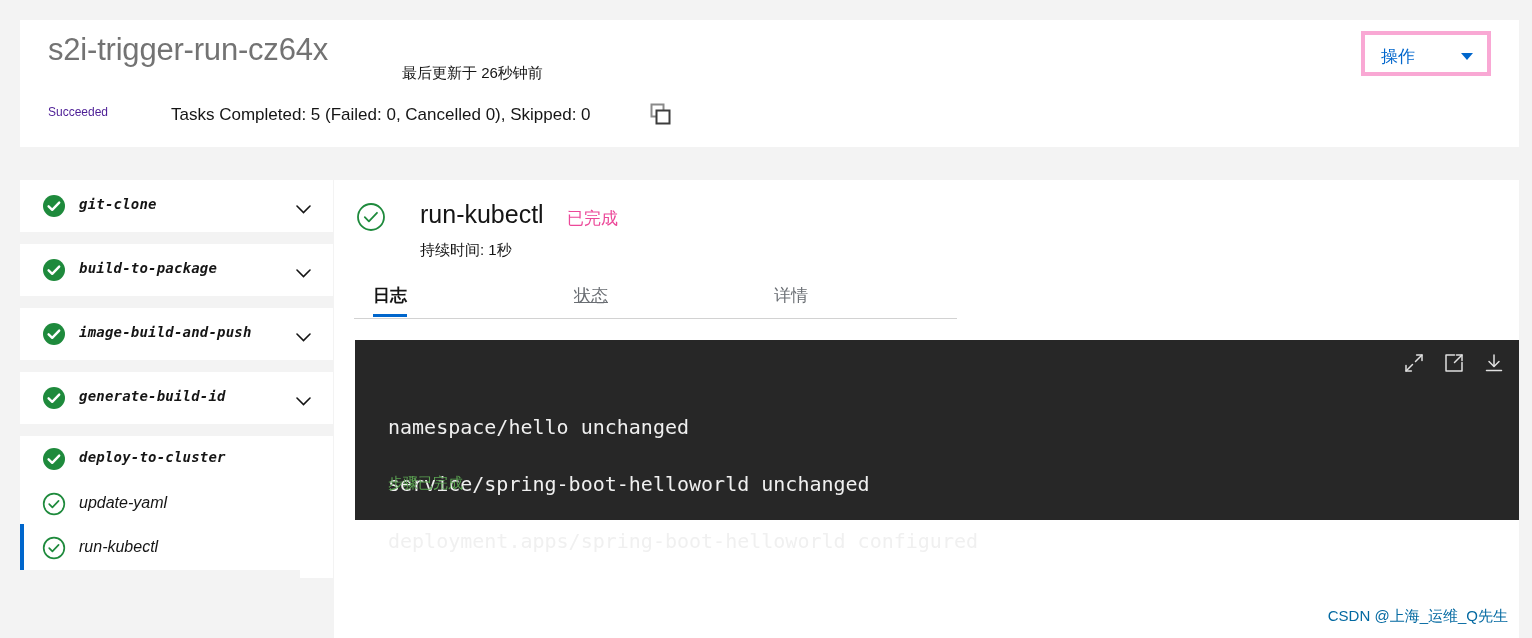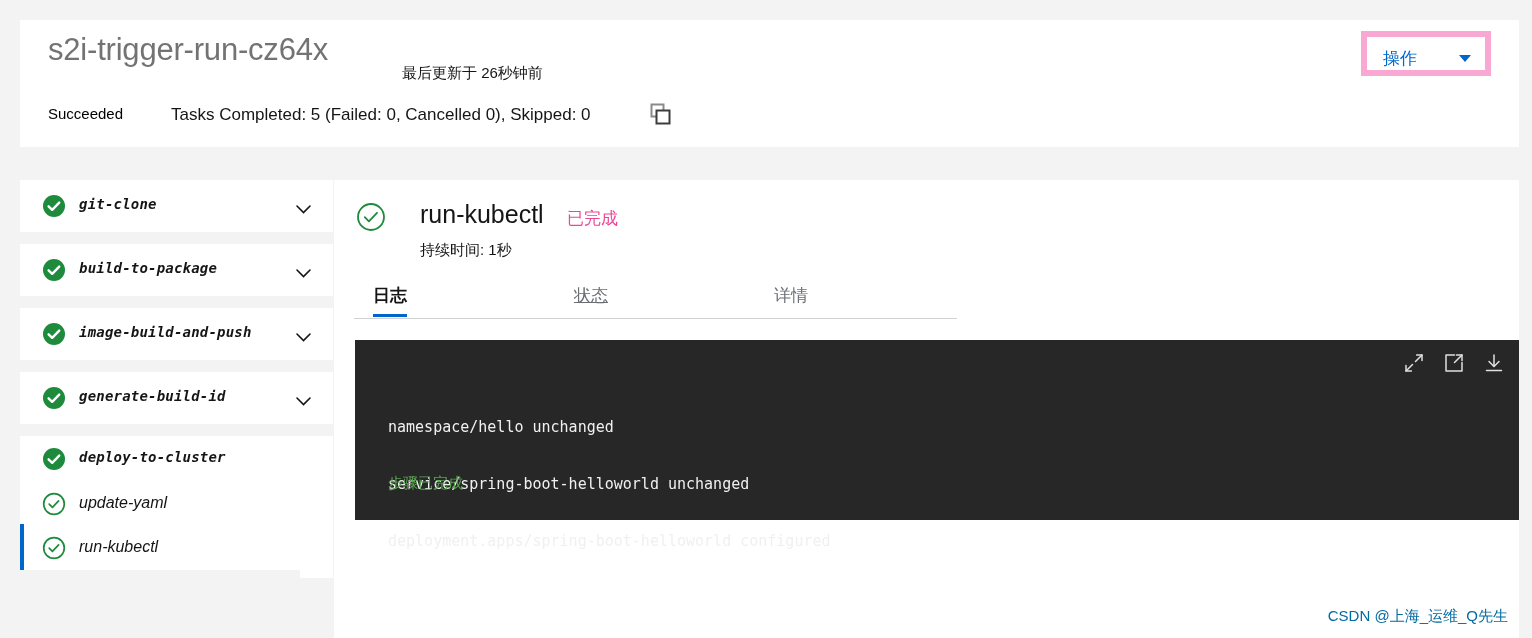--- a/index.html
+++ b/index.html
@@ -48,21 +48,21 @@
     color: #151515;
     white-space: nowrap;
     margin-top: 18px;
   }
   .actions-button {
     position: absolute;
     right: 28px;
     top: 11px;
     width: 130px;
     height: 45px;
-    border: 6px solid #f9a8d4;
+    border: 4px solid #f9a8d4;
     background: #ffffff;
     color: #0066cc;
     font-size: 17px;
     font-family: "Liberation Sans", sans-serif;
     cursor: pointer;
     box-sizing: border-box;
     padding: 0;
     text-align: left;
   }
   .actions-button .ab-label {
@@ -88,22 +88,22 @@
     position: absolute;
     left: 0;
     top: 80px;
     height: 44px;
     width: 100%;
   }
   .status-succeeded {
     position: absolute;
     left: 28px;
     top: 5px;
-    font-size: 15px;
-    color: #000000;
+    font-size: 12px;
+    color: #4c1d95;
     white-space: nowrap;
     text-align: center;
   }
   .tasks-completed {
     position: absolute;
     left: 151px;
     top: 5px;
     font-size: 17px;
     color: #151515;
     white-space: nowrap;
@@ -303,21 +303,21 @@
   .log-tools .tool {
     width: 22px;
     height: 22px;
     cursor: pointer;
   }
   .log-body {
     position: absolute;
     left: 33px;
     top: 40px;
     font-family: "DejaVu Sans Mono", monospace;
-    font-size: 15px;
+    font-size: 20px;
     line-height: 19px;
     color: #f0f0f0;
     white-space: pre;
   }
   .log-line { display: block; }
   .log-done {
     position: absolute;
     left: 33px;
     top: 134px;
     font-size: 15px;

